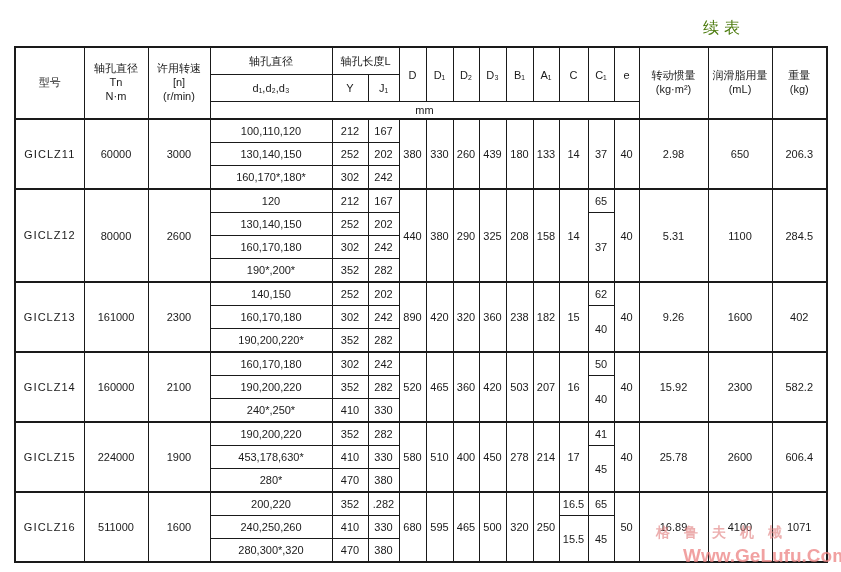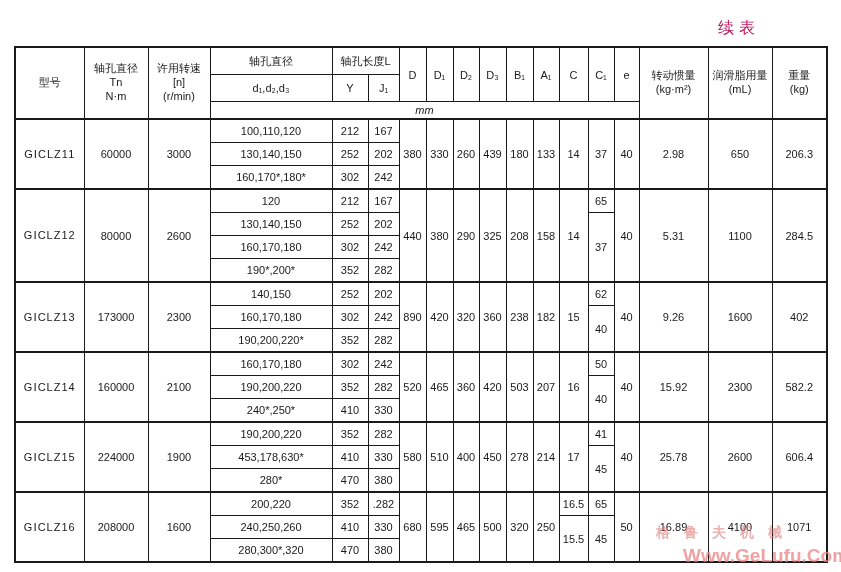--- a/index.html
+++ b/index.html
@@ -3,36 +3,36 @@
 <meta charset="utf-8">
 <style>
   html,body{margin:0;padding:0;}
   body{
     width:841px;height:572px;background:#ffffff;
     font-family:"Liberation Sans","DejaVu Sans",sans-serif;
     color:#1a1a1a;position:relative;overflow:hidden;
   }
   .page{position:absolute;inset:0;}
   .continued{
-    position:absolute;top:18px;left:718px;
-    font-size:16px;letter-spacing:5px;color:#be185d;
+    position:absolute;top:18px;left:703px;
+    font-size:16px;letter-spacing:5px;color:#4d7c0f;
   }
   table.spec{
     position:absolute;left:14px;top:46px;
     border-collapse:collapse;table-layout:fixed;
     border:2px solid #1a1a1a;
   }
   table.spec td{
     border:1px solid #1a1a1a;
     font-size:11px;text-align:center;vertical-align:middle;
     padding:0 1px;overflow:hidden;
   }
   tr.hr1 td{height:26px;}
   tr.hr2 td{height:26px;}
-  tr.hr3 td{height:16px;font-style:italic;}
+  tr.hr3 td{height:16px;}
   tr.dr td{height:22px;}
   tr.gs td{border-top:2px solid #1a1a1a;}
   td.pre{white-space:pre-line;line-height:1.25;}
   td.bore{text-align:left;padding-left:8px;margin-top:36px;}
   td.model{letter-spacing:1px;margin-left:9px;}
   .watermark{position:absolute;pointer-events:none;}
   .wm1{
     position:absolute;left:656px;top:524px;
     font-size:14px;font-weight:bold;letter-spacing:14px;
     color:rgba(224,120,120,0.60);white-space:nowrap;
@@ -171,21 +171,21 @@
         <td>242</td>
       </tr>
       <tr class="dr">
         <td class="bore">190*,200*</td>
         <td>352</td>
         <td>282</td>
       </tr>
 
       <tr class="dr gs">
         <td rowspan="3" class="model">GⅠCLZ13</td>
-        <td rowspan="3">173000</td>
+        <td rowspan="3">161000</td>
         <td rowspan="3">2300</td>
         <td class="bore">140,150</td>
         <td>252</td>
         <td>202</td>
         <td rowspan="3">890</td>
         <td rowspan="3">420</td>
         <td rowspan="3">320</td>
         <td rowspan="3">360</td>
         <td rowspan="3">238</td>
         <td rowspan="3">182</td>
@@ -267,21 +267,21 @@
         <td rowspan="2">45</td>
       </tr>
       <tr class="dr">
         <td class="bore">280*</td>
         <td>470</td>
         <td>380</td>
       </tr>
 
       <tr class="dr gs">
         <td rowspan="3" class="model">GⅠCLZ16</td>
-        <td rowspan="3">208000</td>
+        <td rowspan="3">511000</td>
         <td rowspan="3">1600</td>
         <td class="bore">200,220</td>
         <td>352</td>
         <td>.282</td>
         <td rowspan="3">680</td>
         <td rowspan="3">595</td>
         <td rowspan="3">465</td>
         <td rowspan="3">500</td>
         <td rowspan="3">320</td>
         <td rowspan="3">250</td>

